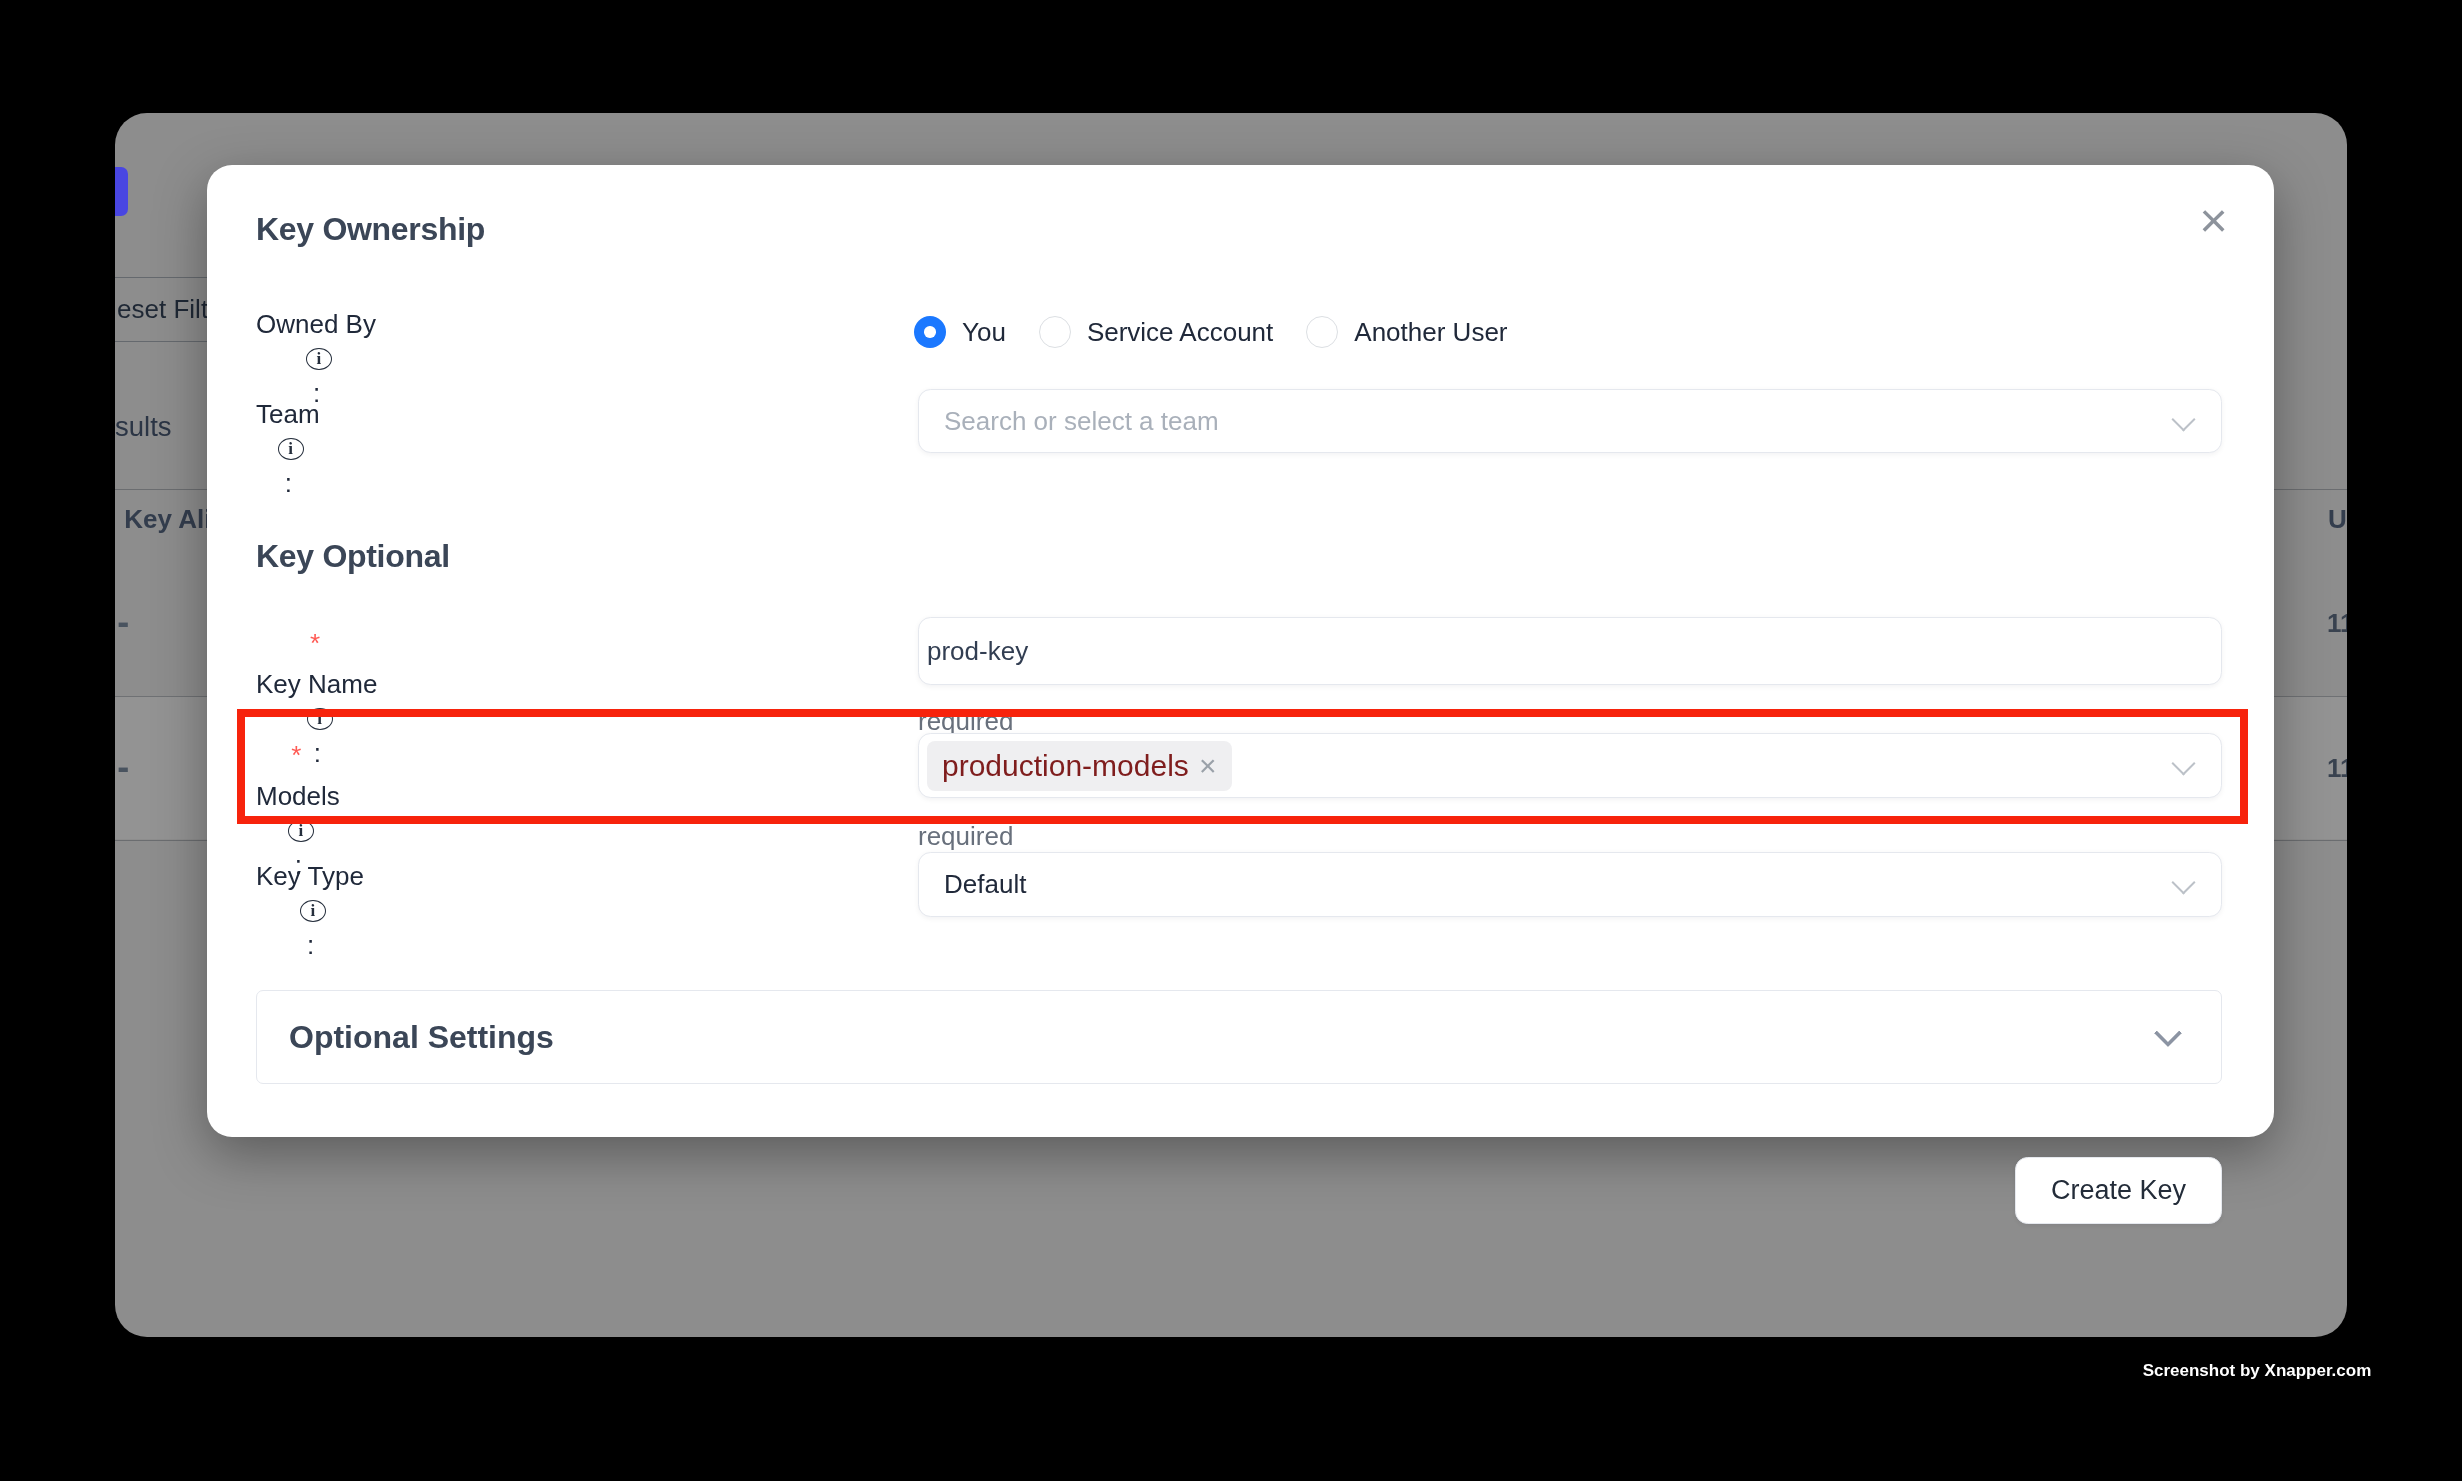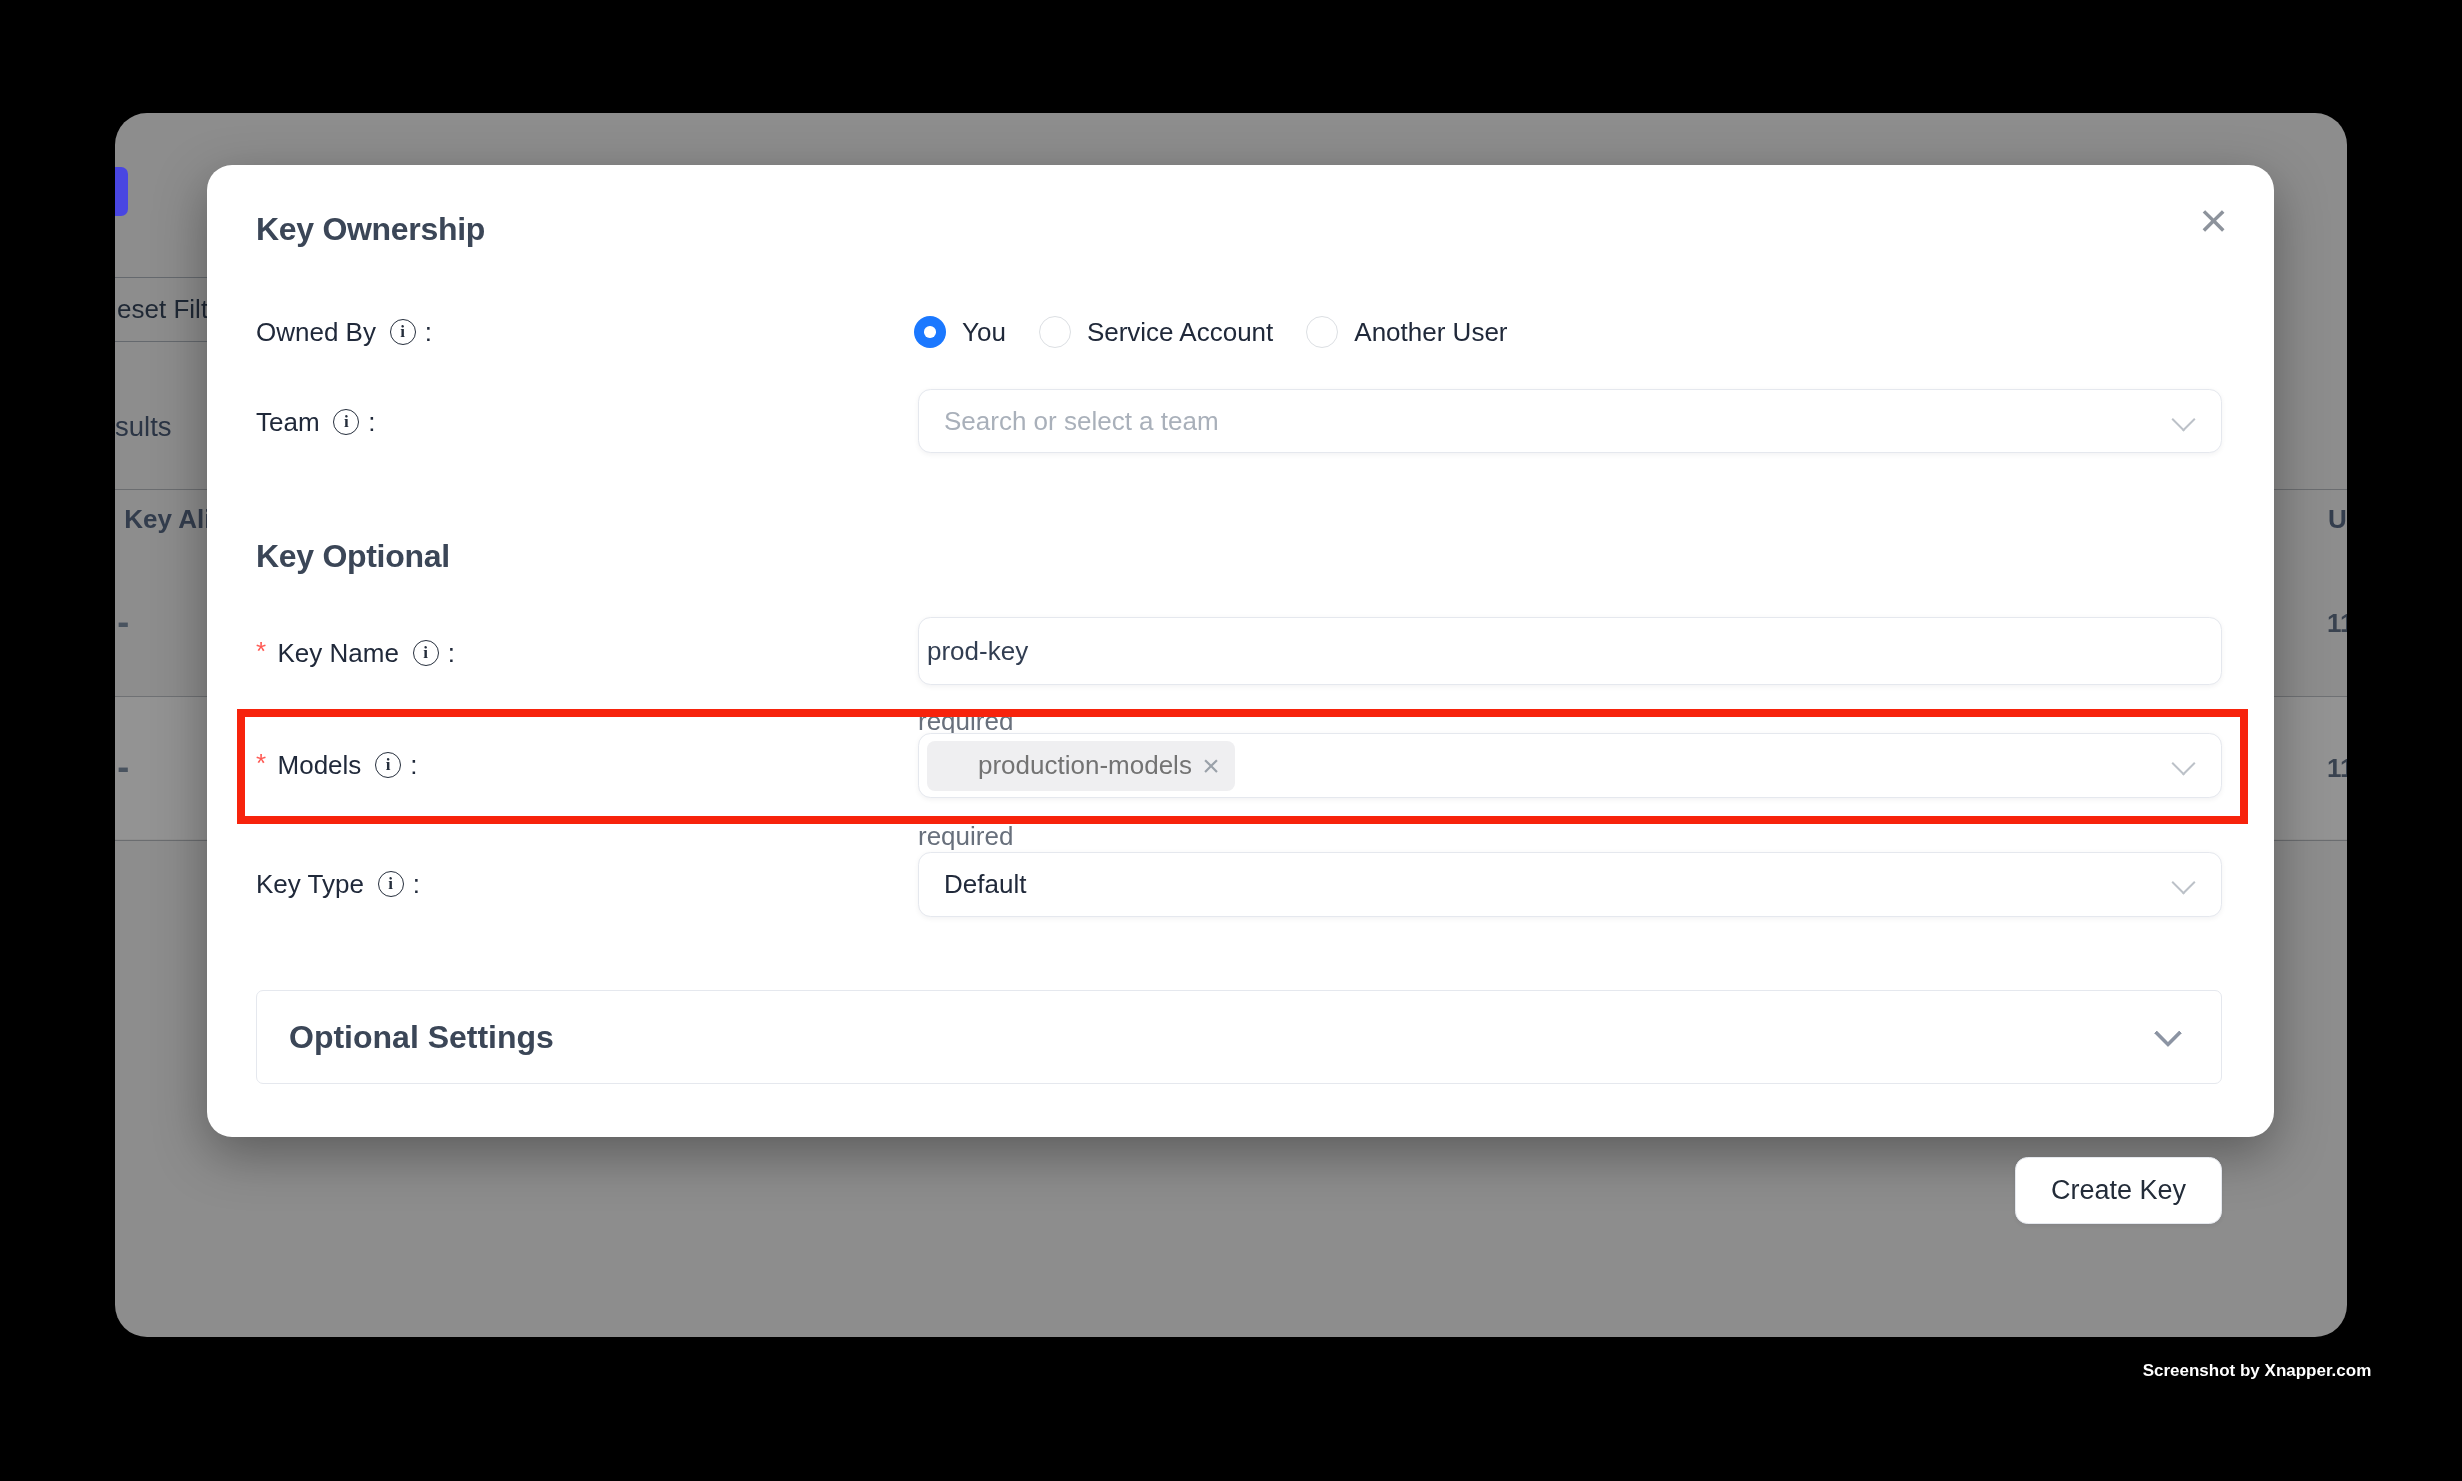--- a/index.html
+++ b/index.html
@@ -25,21 +25,21 @@
   .dash{font-size:36px;font-weight:700;color:#49535f;}
   .rclip{left:2157px;top:0;width:76px;height:1224px;overflow:hidden;}
   .cell{font-size:26px;font-weight:600;color:#39424f;white-space:nowrap;}
 
   
   .modal{left:207px;top:165px;width:2067px;height:972px;background:#fff;border-radius:25px;
          box-shadow:0 17px 52px rgba(0,0,0,.35);}
   .sec-title{font-size:32px;font-weight:600;color:var(--title);letter-spacing:-0.3px;white-space:nowrap;}
   .close-x{left:1978px;top:27px;width:57px;height:57px;display:flex;align-items:center;justify-content:center;
            font-size:49px;font-weight:400;color:#8d939c;cursor:pointer;line-height:1;}
-  .frow{display:flex;align-items:center;gap:8px;height:46px;font-size:26px;color:var(--label);white-space:nowrap;}
+  .frow{display:flex;align-items:center;gap:8px;height:46px;font-size:26px;color:var(--label);white-space:nowrap;flex-direction:column;}
   .ast{color:var(--asterisk-red);font-size:26px;margin-right:3.4px;transform:translateY(-2.3px);}
   .info{width:26px;height:26px;border:1.7px solid #252e3c;border-radius:50%;display:inline-flex;align-items:center;
         justify-content:center;font-size:17px;font-weight:600;color:#252e3c;margin-left:5.7px;font-family:"Liberation Serif",serif;}
   .colon{margin-left:1.1px;}
 
   .radio-group{left:707px;top:144px;height:46px;display:flex;align-items:center;gap:33px;}
   .radio-opt{display:flex;align-items:center;gap:16px;cursor:pointer;}
   .radio{width:32px;height:32px;border-radius:50%;border:1.7px solid #dcdfe3;background:#fff;position:relative;}
   .radio.on{border:none;background:var(--accent-blue);}
   .radio.on::after{content:"";position:absolute;left:50%;top:50%;width:11.5px;height:11.5px;margin:-5.7px 0 0 -5.7px;
@@ -52,21 +52,21 @@
   .select .val{font-size:26px;color:var(--label);margin-left:25px;}
   .chev{position:absolute;right:27.5px;width:20.7px;height:20.7px;}
   .chev::before{content:"";position:absolute;left:2.3px;top:0;width:15px;height:15px;
                 border-right:2.3px solid #bcc1c8;border-bottom:2.3px solid #bcc1c8;transform:rotate(45deg);}
   .textinput{left:711px;top:452px;width:1304px;height:68px;background:#fff;border:1.7px solid var(--border);
              border-radius:12.6px;box-shadow:0 1.1px 5.7px rgba(16,24,40,.05);font-size:26px;color:#323e52;
              padding-left:8px;font-family:inherit;outline:none;}
   .reqmsg{left:711px;font-size:26px;color:var(--muted);}
   .tag{margin-left:8px;height:50px;background:#efeff1;border-radius:8px;display:flex;align-items:center;
        padding:0 15px;gap:10.3px;}
-  .tag-text{font-size:26px;color:#737373;margin-left:36px;}
+  .tag-text{font-size:30px;color:#7f1d1d;}
   .tag-x{font-size:30px;color:#9aa1a9;cursor:pointer;line-height:1;}
   .hl-box{left:30px;top:544px;width:2011px;height:115px;border:8px solid var(--highlight-red);z-index:5;pointer-events:none;}
 
   .opt-panel{left:49px;top:825px;width:1966px;height:94px;border:1.7px solid var(--border);border-radius:7px;
              background:#fff;cursor:pointer;}
   .opt-title{position:absolute;left:32px;top:50%;transform:translateY(-50%);font-size:32px;font-weight:600;color:var(--title);white-space:nowrap;}
   .opt-chev{position:absolute;right:42px;top:50%;width:23px;height:23px;transform:translateY(-60%);}
   .opt-chev::before{content:"";position:absolute;left:2.3px;top:0;width:16px;height:16px;
                     border-right:4px solid #8c94a3;border-bottom:4px solid #8c94a3;transform:rotate(45deg);border-radius:1.1px;}
 

